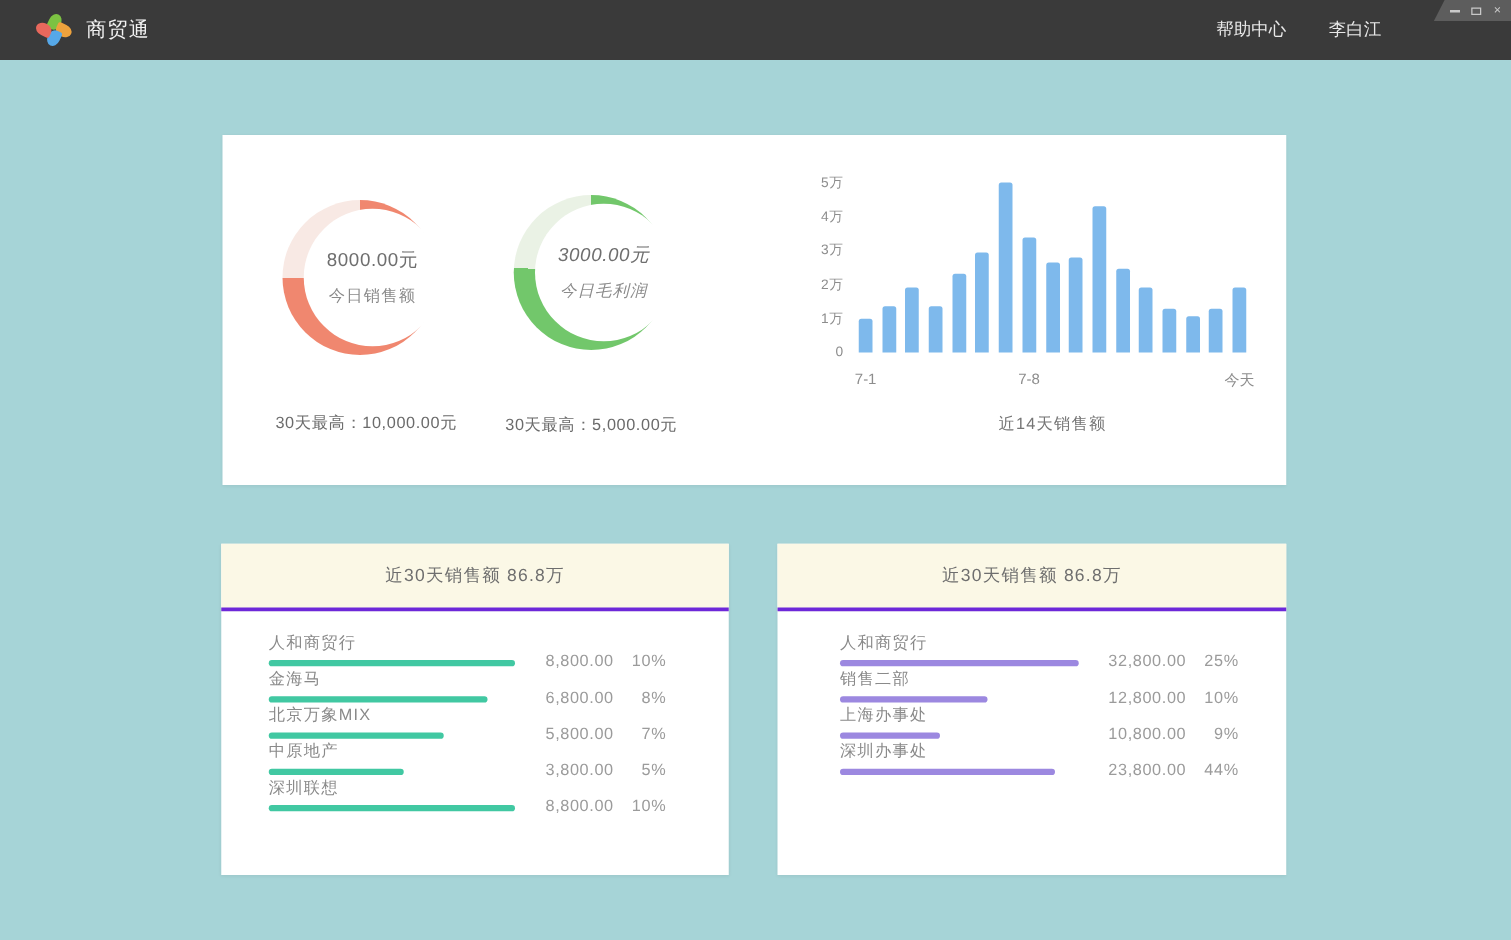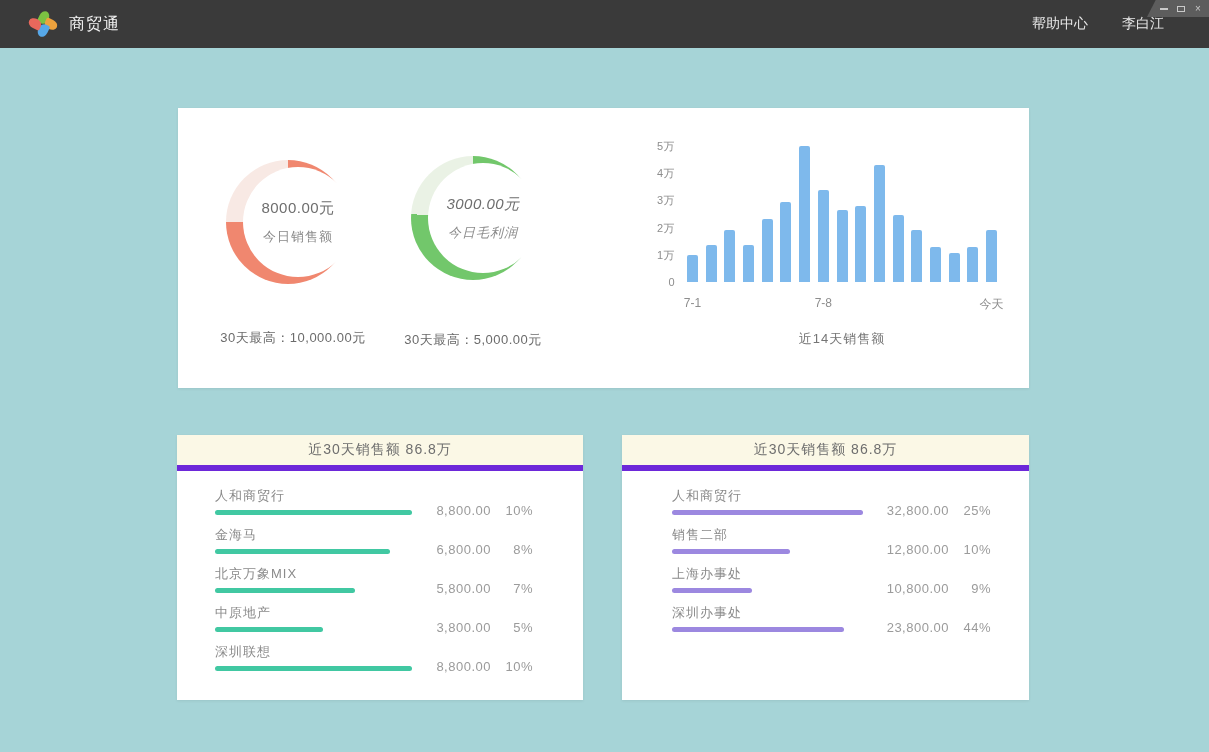--- a/index.html
+++ b/index.html
@@ -17,21 +17,21 @@
     background:#3a3a3a; display:flex; align-items:center;
   }
   .logo { position:relative; width:26px; height:26px; margin-left:30px; flex:0 0 auto; }
   .petal { position:absolute; width:10px; height:13px; border-radius:65% 65% 65% 20%; }
   .petal.p-green  { left:9px;  top:0;    background:#7cc242; transform:rotate(25deg); }
   .petal.p-orange { right:0;   top:7px;  background:#eda23d; transform:rotate(115deg); }
   .petal.p-blue   { left:8px;  bottom:0; background:#56a8e8; transform:rotate(205deg); }
   .petal.p-red    { left:0;    top:6px;  background:#e8685c; transform:rotate(295deg); }
   .app-title { color:#f2f2f2; font-size:16px; margin-left:13px; letter-spacing:1px; }
   .titlebar-right {
-    margin-left:auto; margin-right:45px; display:flex; gap:34px; align-items:center;
+    margin-left:auto; margin-right:104px; display:flex; gap:34px; align-items:center;
   }
   .titlebar-link { color:#e8e8e8; font-size:14px; cursor:pointer; }
   .window-controls {
     position:absolute; right:0; top:0; width:62px; height:17px;
     background:#5d5d5d; display:flex; align-items:center; justify-content:space-evenly;
     clip-path:polygon(14% 0, 100% 0, 100% 100%, 0 100%);
     padding-left:6px;
   }
   .wc-btn { width:12px; height:12px; display:flex; align-items:center; justify-content:center; cursor:pointer; }
   .wc-min-glyph { width:8px; height:2px; background:#c9c9c9; }
@@ -70,28 +70,28 @@
   .bar { width:11px; border-radius:2px 2px 0 0; }
   .x-axis { position:absolute; left:64px; top:158px; width:310px; height:16px; }
   .x-label { position:absolute; transform:translateX(-50%); font-size:12px; color:#8d8d8d; white-space:nowrap; }
   .chart-title { position:absolute; left:64px; top:192px; width:310px; text-align:center;
                  font-size:13px; color:#757575; letter-spacing:1px; }
 
   
   .card-bl { left:177px; top:435px; width:406px; height:265px; }
   .card-br { left:622px; top:435px; width:407px; height:265px; }
   .card-header {
-    height:36px; background:#fbf8e6; border-bottom:6px solid #6d28d9;
+    height:54px; background:#fbf8e6; border-bottom:3px solid #6d28d9;
     display:flex; align-items:center; justify-content:center;
     font-size:14px; color:#6e6e6e; letter-spacing:1px;
   }
   .rows { padding-top:16px; }
   .rows-left  { padding-left:38px; padding-right:50px; }
   .rows-right { padding-left:50px; padding-right:38px; }
-  .row { position:relative; margin-bottom:11px; }
+  .row { position:relative; margin-bottom:1px; }
   .row-name { font-size:13px; color:#8a8a8a; line-height:17px; letter-spacing:1px; }
   .row-bar { margin-top:6px; height:5px; width:100%; }
   .row-bar-fill { height:5px; border-radius:3px; }
   .row-val { position:absolute; right:0; bottom:-3px; display:flex; font-size:13px; color:#9b9b9b; letter-spacing:0.5px; }
   .row-amount { min-width:72px; text-align:right; }
   .row-pct { min-width:42px; text-align:right; }
 </style>
 </head>
 <body>
 

